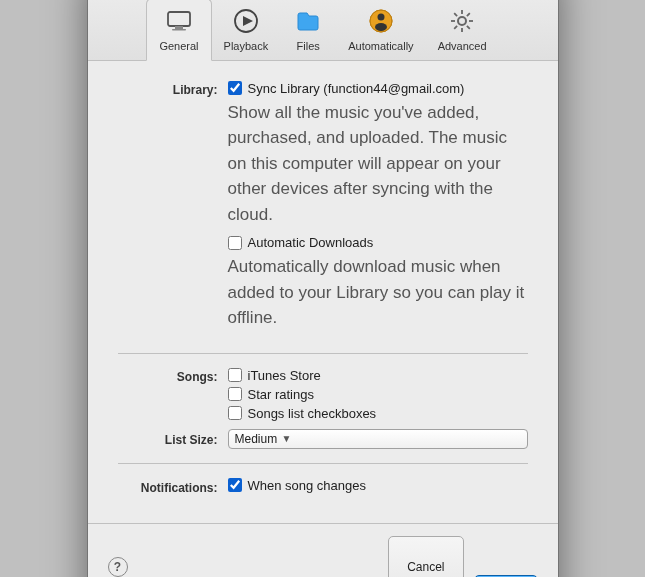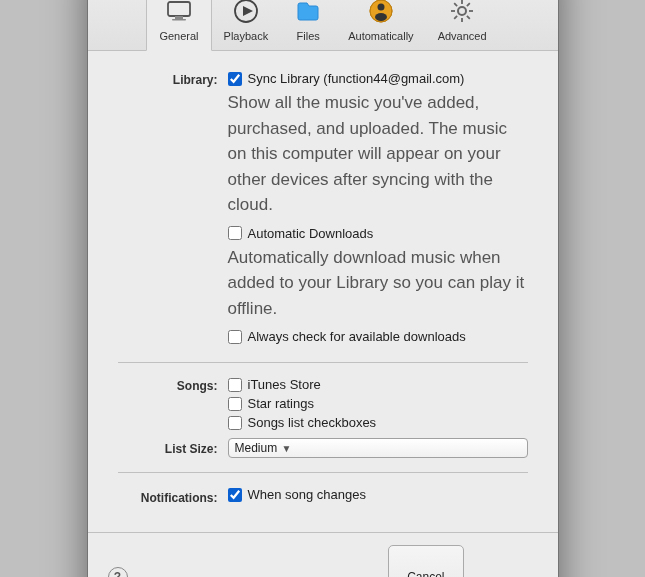--- a/index.html
+++ b/index.html
@@ -278,24 +278,20 @@
           <label for="sync-library">Sync Library (function44@gmail.com)</label>
         </div>
         <p class="description">Show all the music you've added, purchased, and uploaded. The music on this computer will appear on your other devices after syncing with the cloud.</p>
 
         <div class="checkbox-row">
           <input type="checkbox" id="auto-downloads" style="">
           <label for="auto-downloads">Automatic Downloads</label>
         </div>
         <p class="description">Automatically download music when added to your Library so you can play it offline.</p>
 
-        <div class="checkbox-row">
-          <input type="checkbox" id="always-check" style="">
-          <label for="always-check">Always check for available downloads</label>
-        </div>
       </div>
     </div>
 
     <hr class="divider">
 
     <div class="row" style="margin-bottom:4px;">
       <span class="row-label">Songs:</span>
       <div class="row-content">
         <div class="checkbox-row">
           <input type="checkbox" id="itunes-store" style="">

